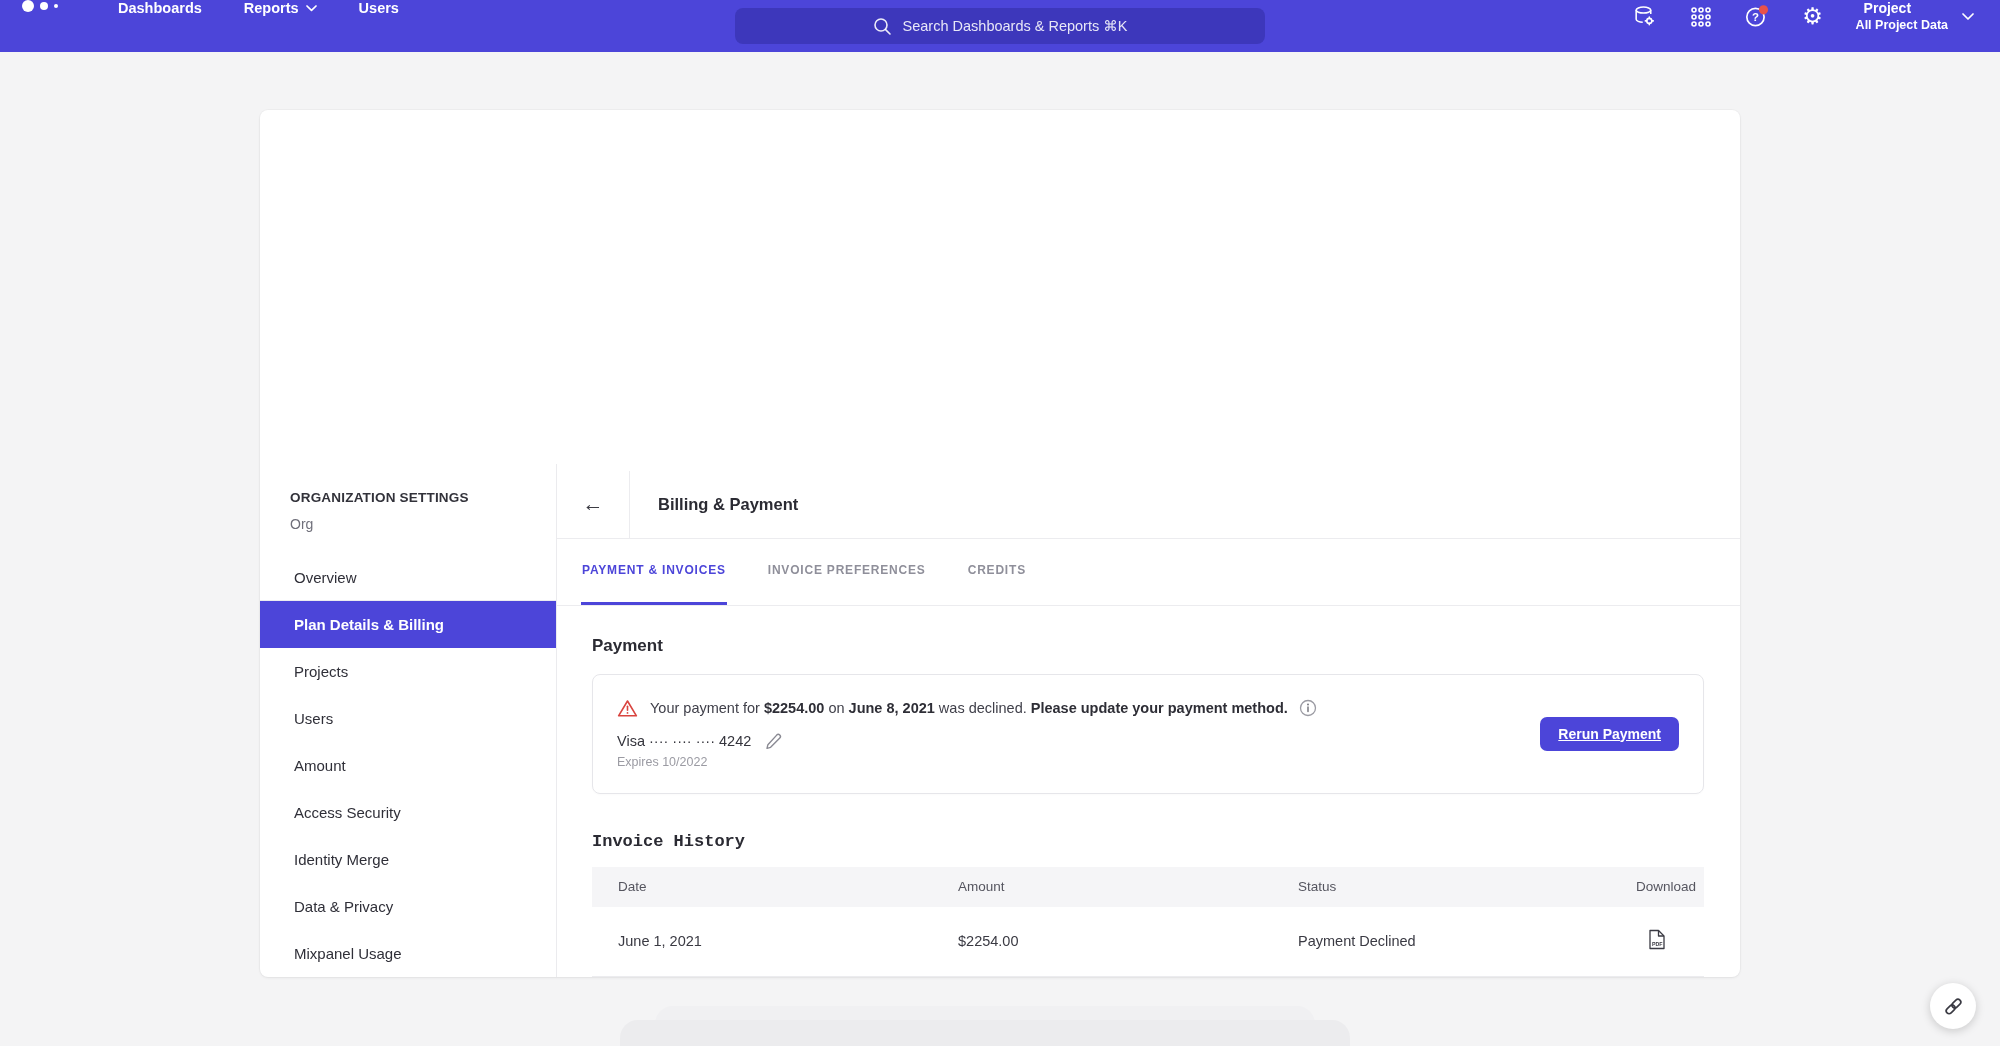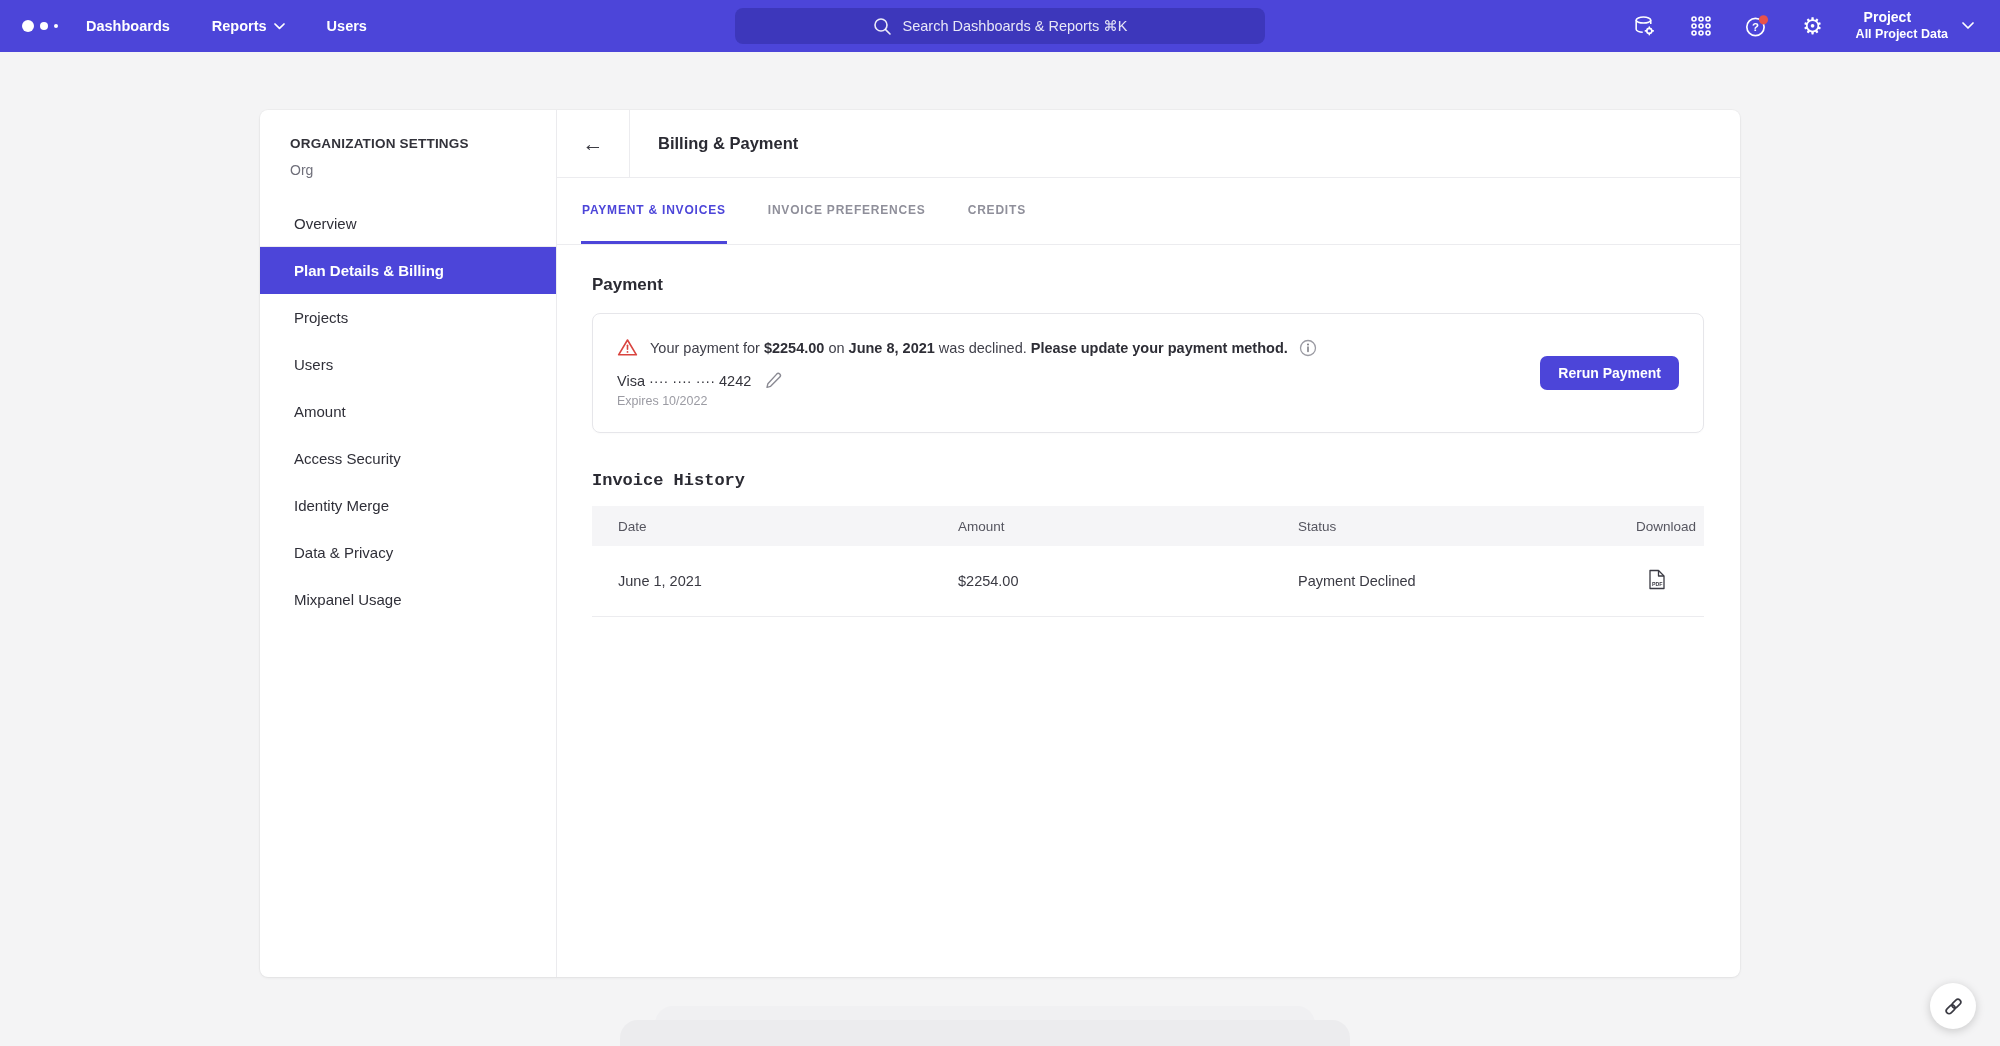--- a/index.html
+++ b/index.html
@@ -5,22 +5,22 @@
   * { box-sizing: border-box; }
   html,body { margin:0; padding:0; }
   body {
     width:2000px; height:1046px; overflow:hidden; position:relative;
     background:#f4f4f5; font-family:"Liberation Sans", sans-serif;
     -webkit-font-smoothing:antialiased;
   }
 
   
   .navbar {
-    height:52px; background:#4C45D9; display:flex; align-items:center;
-    position:relative; color:#fff;
+    height:52px; background:#4C45D9; display:flex; align-items:flex-start;
+    position:relative; color:#fff;gap:32px;
   }
   .brand { margin-left:22px; display:flex; align-items:center; }
   .brand .dot { background:#fff; border-radius:50%; display:inline-block; }
   .brand .d1 { width:12px; height:12px; }
   .brand .d2 { width:8px; height:8px; margin-left:6px; }
   .brand .d3 { width:4px; height:4px; margin-left:6px; }
   .nav-links { display:flex; align-items:center; margin-left:28px; }
   .nav-link {
     color:#fff; font-size:14.5px; font-weight:600; margin-right:42px;
     display:flex; align-items:center; gap:7px; cursor:pointer; white-space:nowrap;
@@ -39,20 +39,21 @@
   .project-switch { display:flex; align-items:center; gap:14px; cursor:pointer; }
   .project-text { text-align:left; line-height:1.25; }
   .project-title { font-size:14px; font-weight:700;padding-left:8px; }
   .project-sub { font-size:12.5px; font-weight:700; }
 
   
   .panel {
     position:absolute; left:260px; top:110px; width:1480px; height:867px;
     background:#fff; border-radius:8px; display:flex;
     box-shadow:0 1px 3px rgba(0,0,0,0.06), 0 0 0 1px rgba(0,0,0,0.025);
+    align-items:flex-end;
   }
 
   
   .sidebar { width:297px; flex-shrink:0; border-right:1px solid #ebebee; padding-top:26px; }
   .sidebar-title { margin:0 0 0 30px; font-size:13.5px; font-weight:700; color:#32323a; letter-spacing:0.2px; }
   .sidebar-org { margin:11px 0 0 30px; font-size:14px; color:#6f6f7a; }
   .side-nav { margin-top:22px; }
   .side-item {
     height:47px; display:flex; align-items:center; padding-left:34px;
     font-size:15px; color:#2f2f38; cursor:pointer;
@@ -90,21 +91,21 @@
   .warning-wrap { margin-right:12px; display:flex; }
   .alert-text { font-size:14.5px; color:#40404a; }
   .alert-text .b { font-weight:700; color:#2e2e36; }
   .info-wrap { margin-left:11px; display:flex; cursor:pointer; }
   .card-line { margin-top:14px; display:flex; align-items:center; font-size:14.5px; color:#34343c; }
   .edit-wrap { margin-left:13px; display:flex; cursor:pointer; }
   .card-expires { margin-top:4px; font-size:12.5px; color:#9b9ba3; }
   .rerun-btn {
     position:absolute; top:42px; right:24px; height:34px; padding:0 18px;
     background:#4C45D9; color:#fff; border:none; border-radius:7px;
-    font-size:14px; font-weight:700; cursor:pointer; font-family:"Liberation Sans", sans-serif;
+    font-size:14px; font-weight:700; cursor:pointer; font-family:"Liberation Sans", sans-serif;text-decoration:underline;
   }
 
   
   .invoice-title { margin-top:38px;font-family:Liberation Mono, monospace; }
   .invoice-table { margin-top:16px; width:100%; border-collapse:collapse; }
   .invoice-table thead tr { background:#f5f5f7; height:40px; }
   .invoice-table th {
     text-align:left; font-weight:400; font-size:13.5px; color:#55555f; padding-left:26px;
   }
   .invoice-table th.col-download { text-align:right; padding-right:8px; padding-left:0; }

